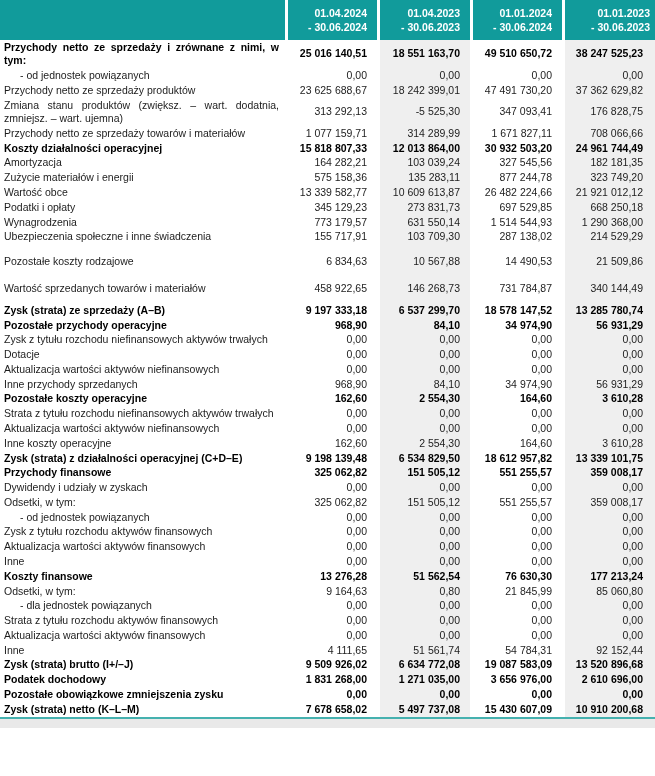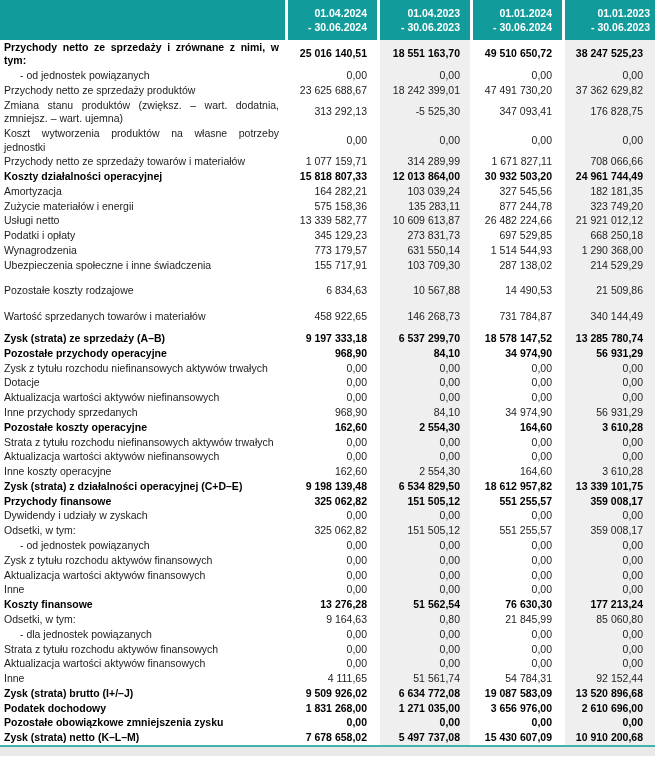--- a/index.html
+++ b/index.html
@@ -115,27 +115,20 @@
           <td class="val c4">37 362 629,82</td>
         </tr>
         <tr>
           <td class="label">Zmiana stanu produktów (zwiększ. – wart. dodatnia, zmniejsz. – wart. ujemna)</td>
           <td class="val c1">313 292,13</td>
           <td class="val c2">-5 525,30</td>
           <td class="val c3">347 093,41</td>
           <td class="val c4">176 828,75</td>
         </tr>
         <tr>
-          <td class="label">Koszt wytworzenia produktów na własne potrzeby jednostki</td>
-          <td class="val c1">0,00</td>
-          <td class="val c2">0,00</td>
-          <td class="val c3">0,00</td>
-          <td class="val c4">0,00</td>
-        </tr>
-        <tr>
           <td class="label">Przychody netto ze sprzedaży towarów i materiałów</td>
           <td class="val c1">1 077 159,71</td>
           <td class="val c2">314 289,99</td>
           <td class="val c3">1 671 827,11</td>
           <td class="val c4">708 066,66</td>
         </tr>
         <tr>
           <td class="label bold">Koszty działalności operacyjnej</td>
           <td class="val c1 bold">15 818 807,33</td>
           <td class="val c2 bold">12 013 864,00</td>
@@ -150,21 +143,21 @@
           <td class="val c4">182 181,35</td>
         </tr>
         <tr>
           <td class="label">Zużycie materiałów i energii</td>
           <td class="val c1">575 158,36</td>
           <td class="val c2">135 283,11</td>
           <td class="val c3">877 244,78</td>
           <td class="val c4">323 749,20</td>
         </tr>
         <tr>
-          <td class="label">Usługi netto</td>
+          <td class="label">Wartość obce</td>
           <td class="val c1">13 339 582,77</td>
           <td class="val c2">10 609 613,87</td>
           <td class="val c3">26 482 224,66</td>
           <td class="val c4">21 921 012,12</td>
         </tr>
         <tr>
           <td class="label">Podatki i opłaty</td>
           <td class="val c1">345 129,23</td>
           <td class="val c2">273 831,73</td>
           <td class="val c3">697 529,85</td>

